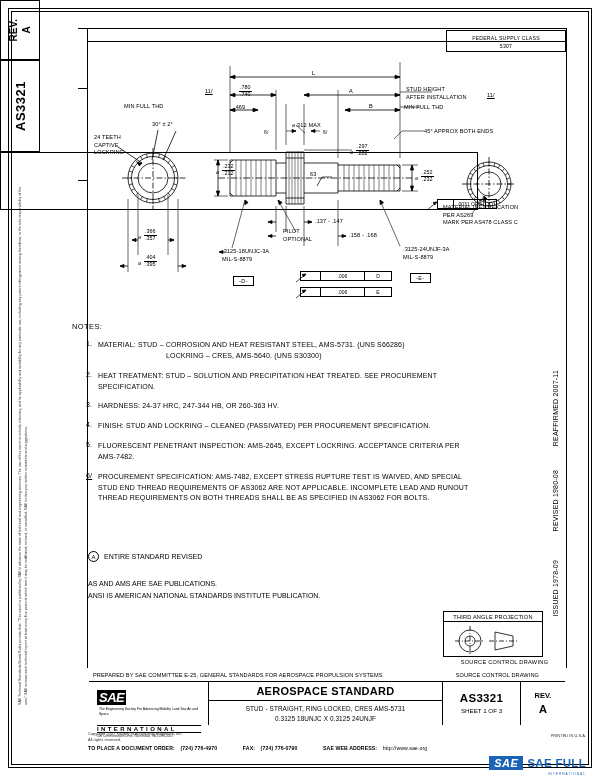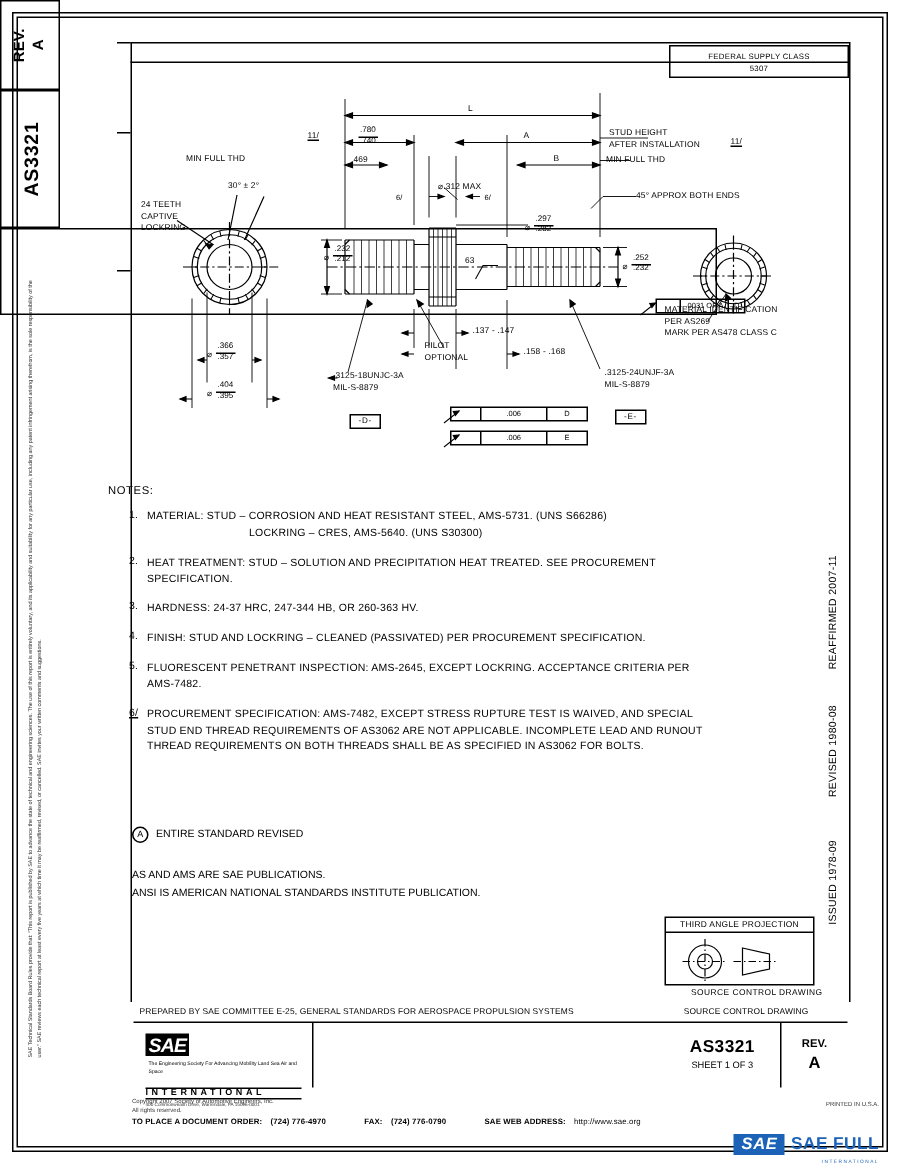--- a/index.html
+++ b/index.html
@@ -567,20 +567,27 @@
   <div id="tb-logo" class="abs">
     <div id="sae-logo">
       <span class="big">SAE</span><span class="tag">The Engineering Society
 For Advancing Mobility
 Land Sea Air and Space</span>
       <div class="intl">INTERNATIONAL</div>
       <div class="addr">400 Commonwealth Drive, Warrendale, PA 15096-0001</div>
     </div>
   </div>
 
+  <div id="tb-mid" class="abs">
+    <div id="tb-mid-title">AEROSPACE STANDARD</div>
+    <div id="tb-mid-sub">
+      <div>STUD - STRAIGHT, RING LOCKED, CRES AMS-5731</div>
+      <div>0.3125 18UNJC X 0.3125 24UNJF</div>
+    </div>
+  </div>
 
   <div id="tb-right" class="abs">
     <div class="num">AS3321</div>
     <div class="sheet">SHEET 1 OF 3</div>
   </div>
 
   <div id="tb-rev" class="abs">
     <div class="lbl">REV.</div>
     <div class="val">A</div>
   </div>

